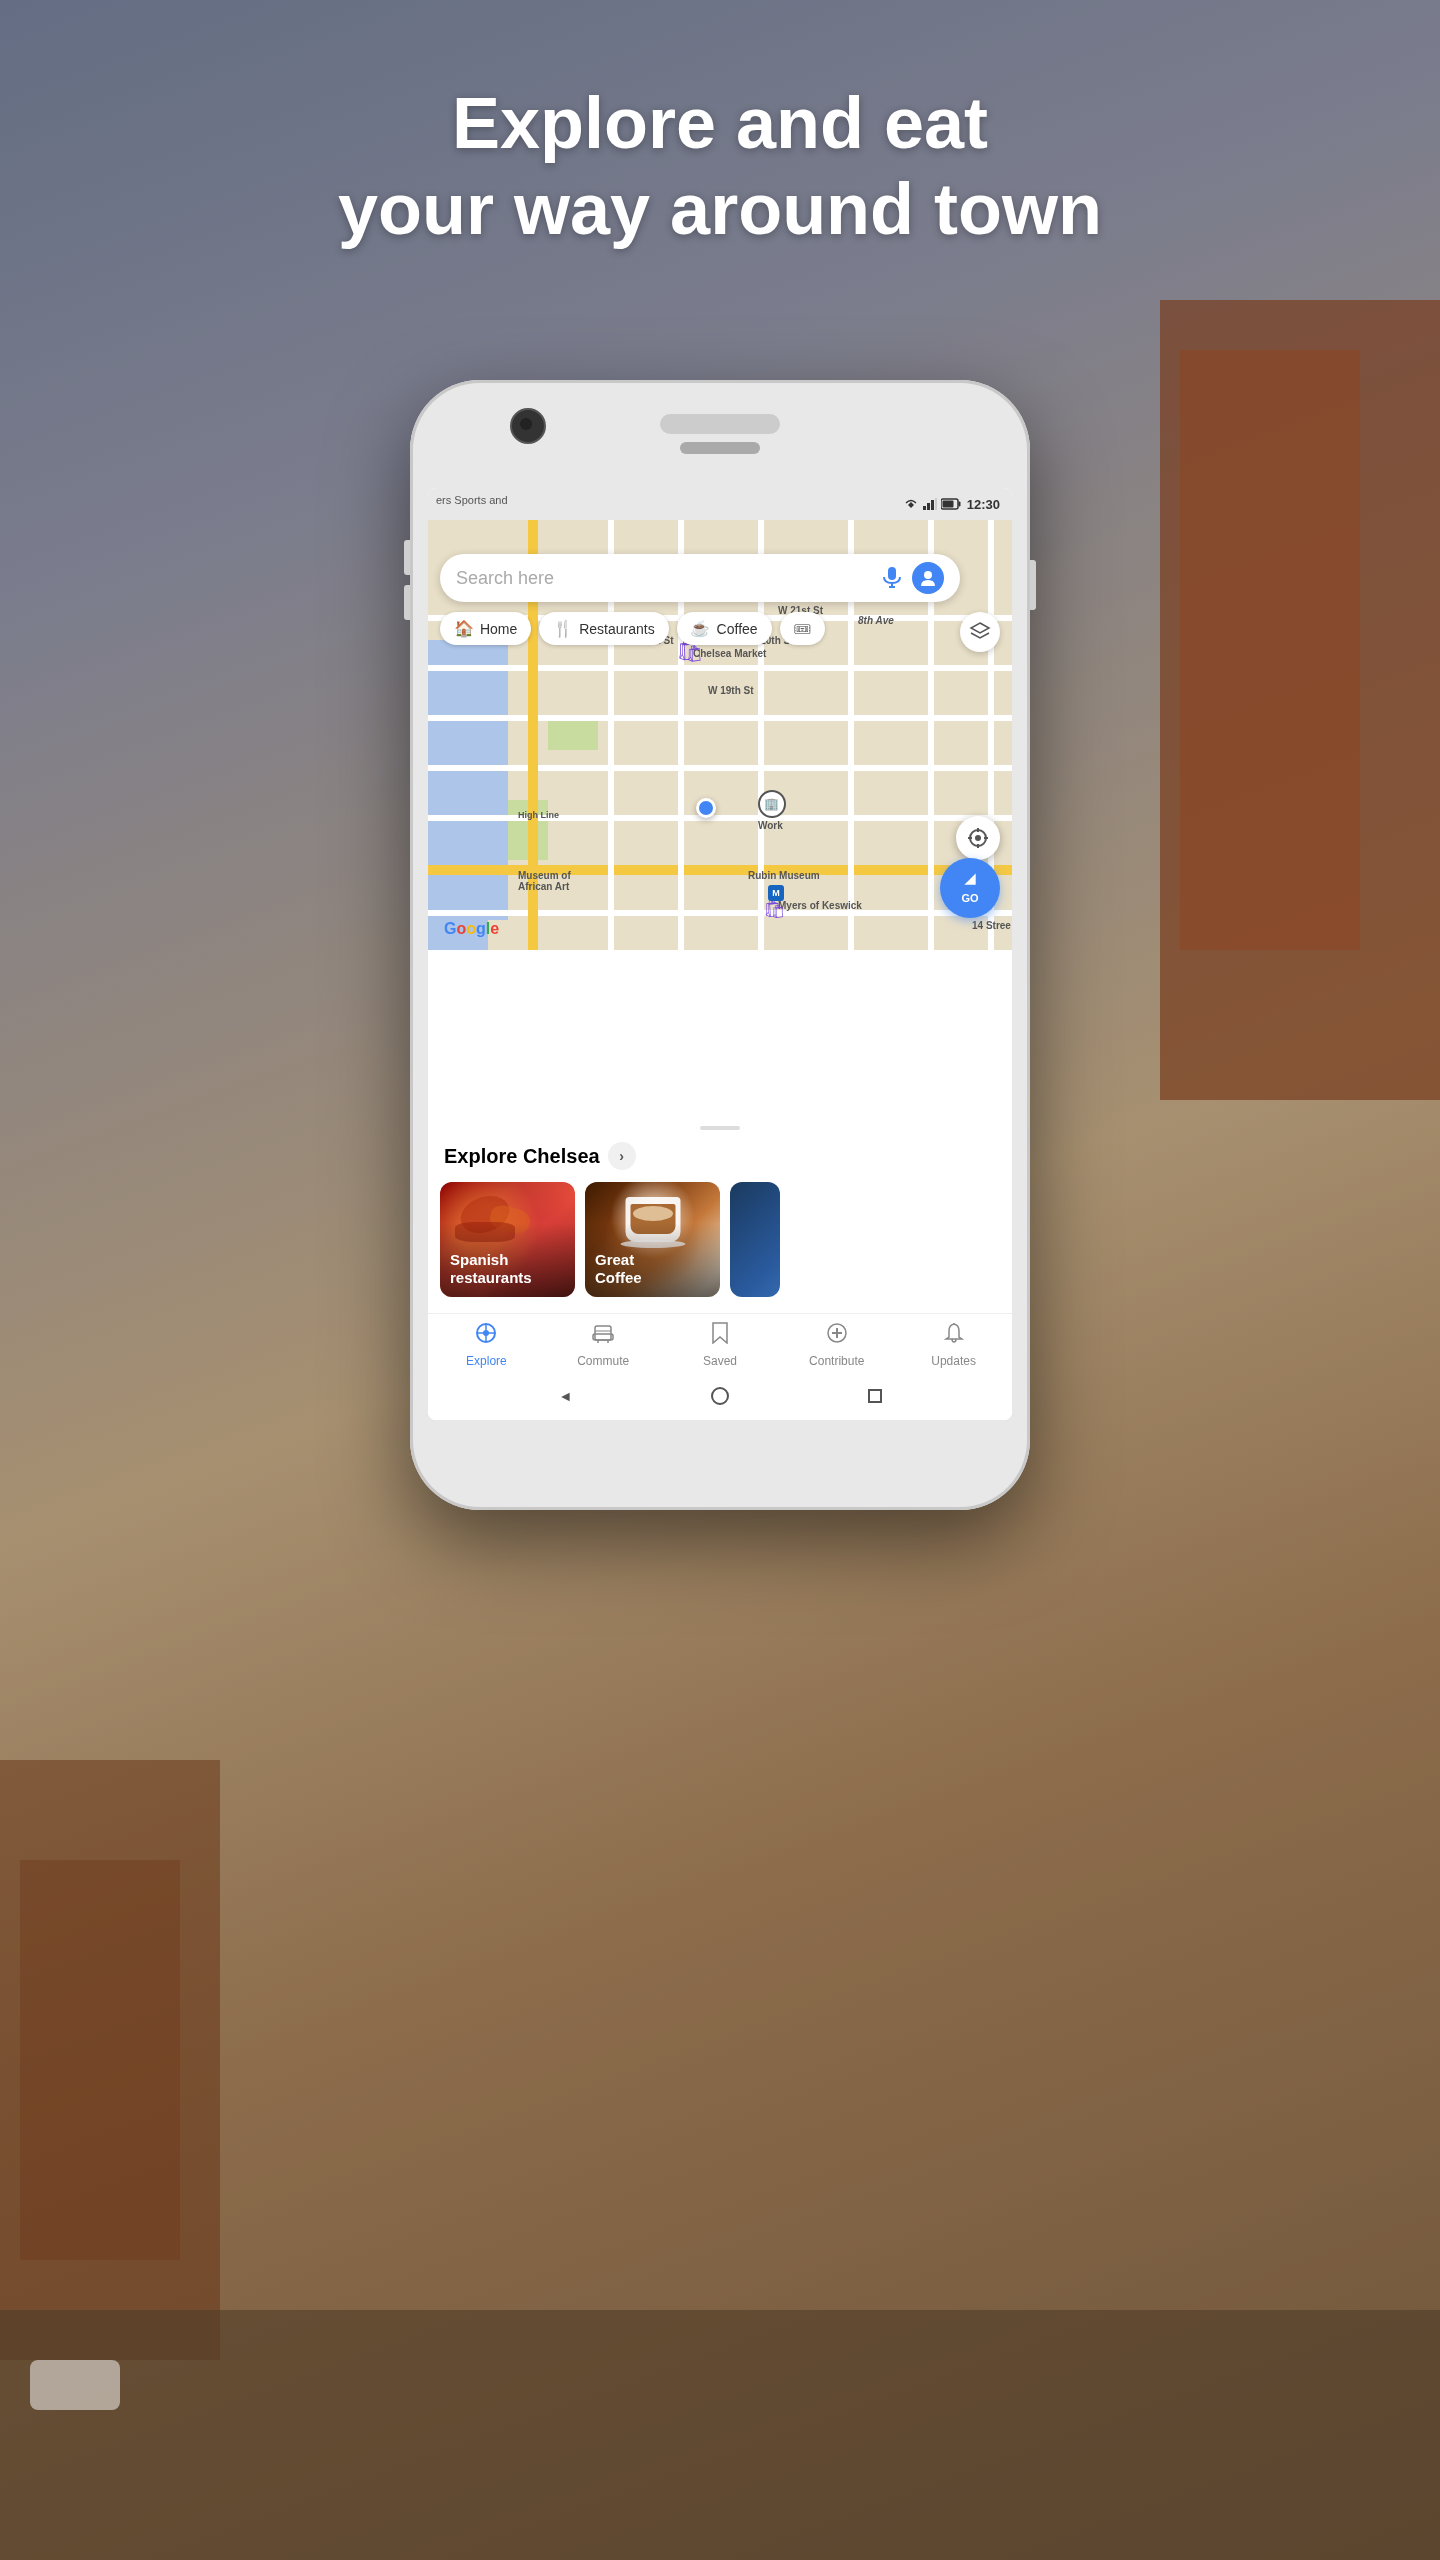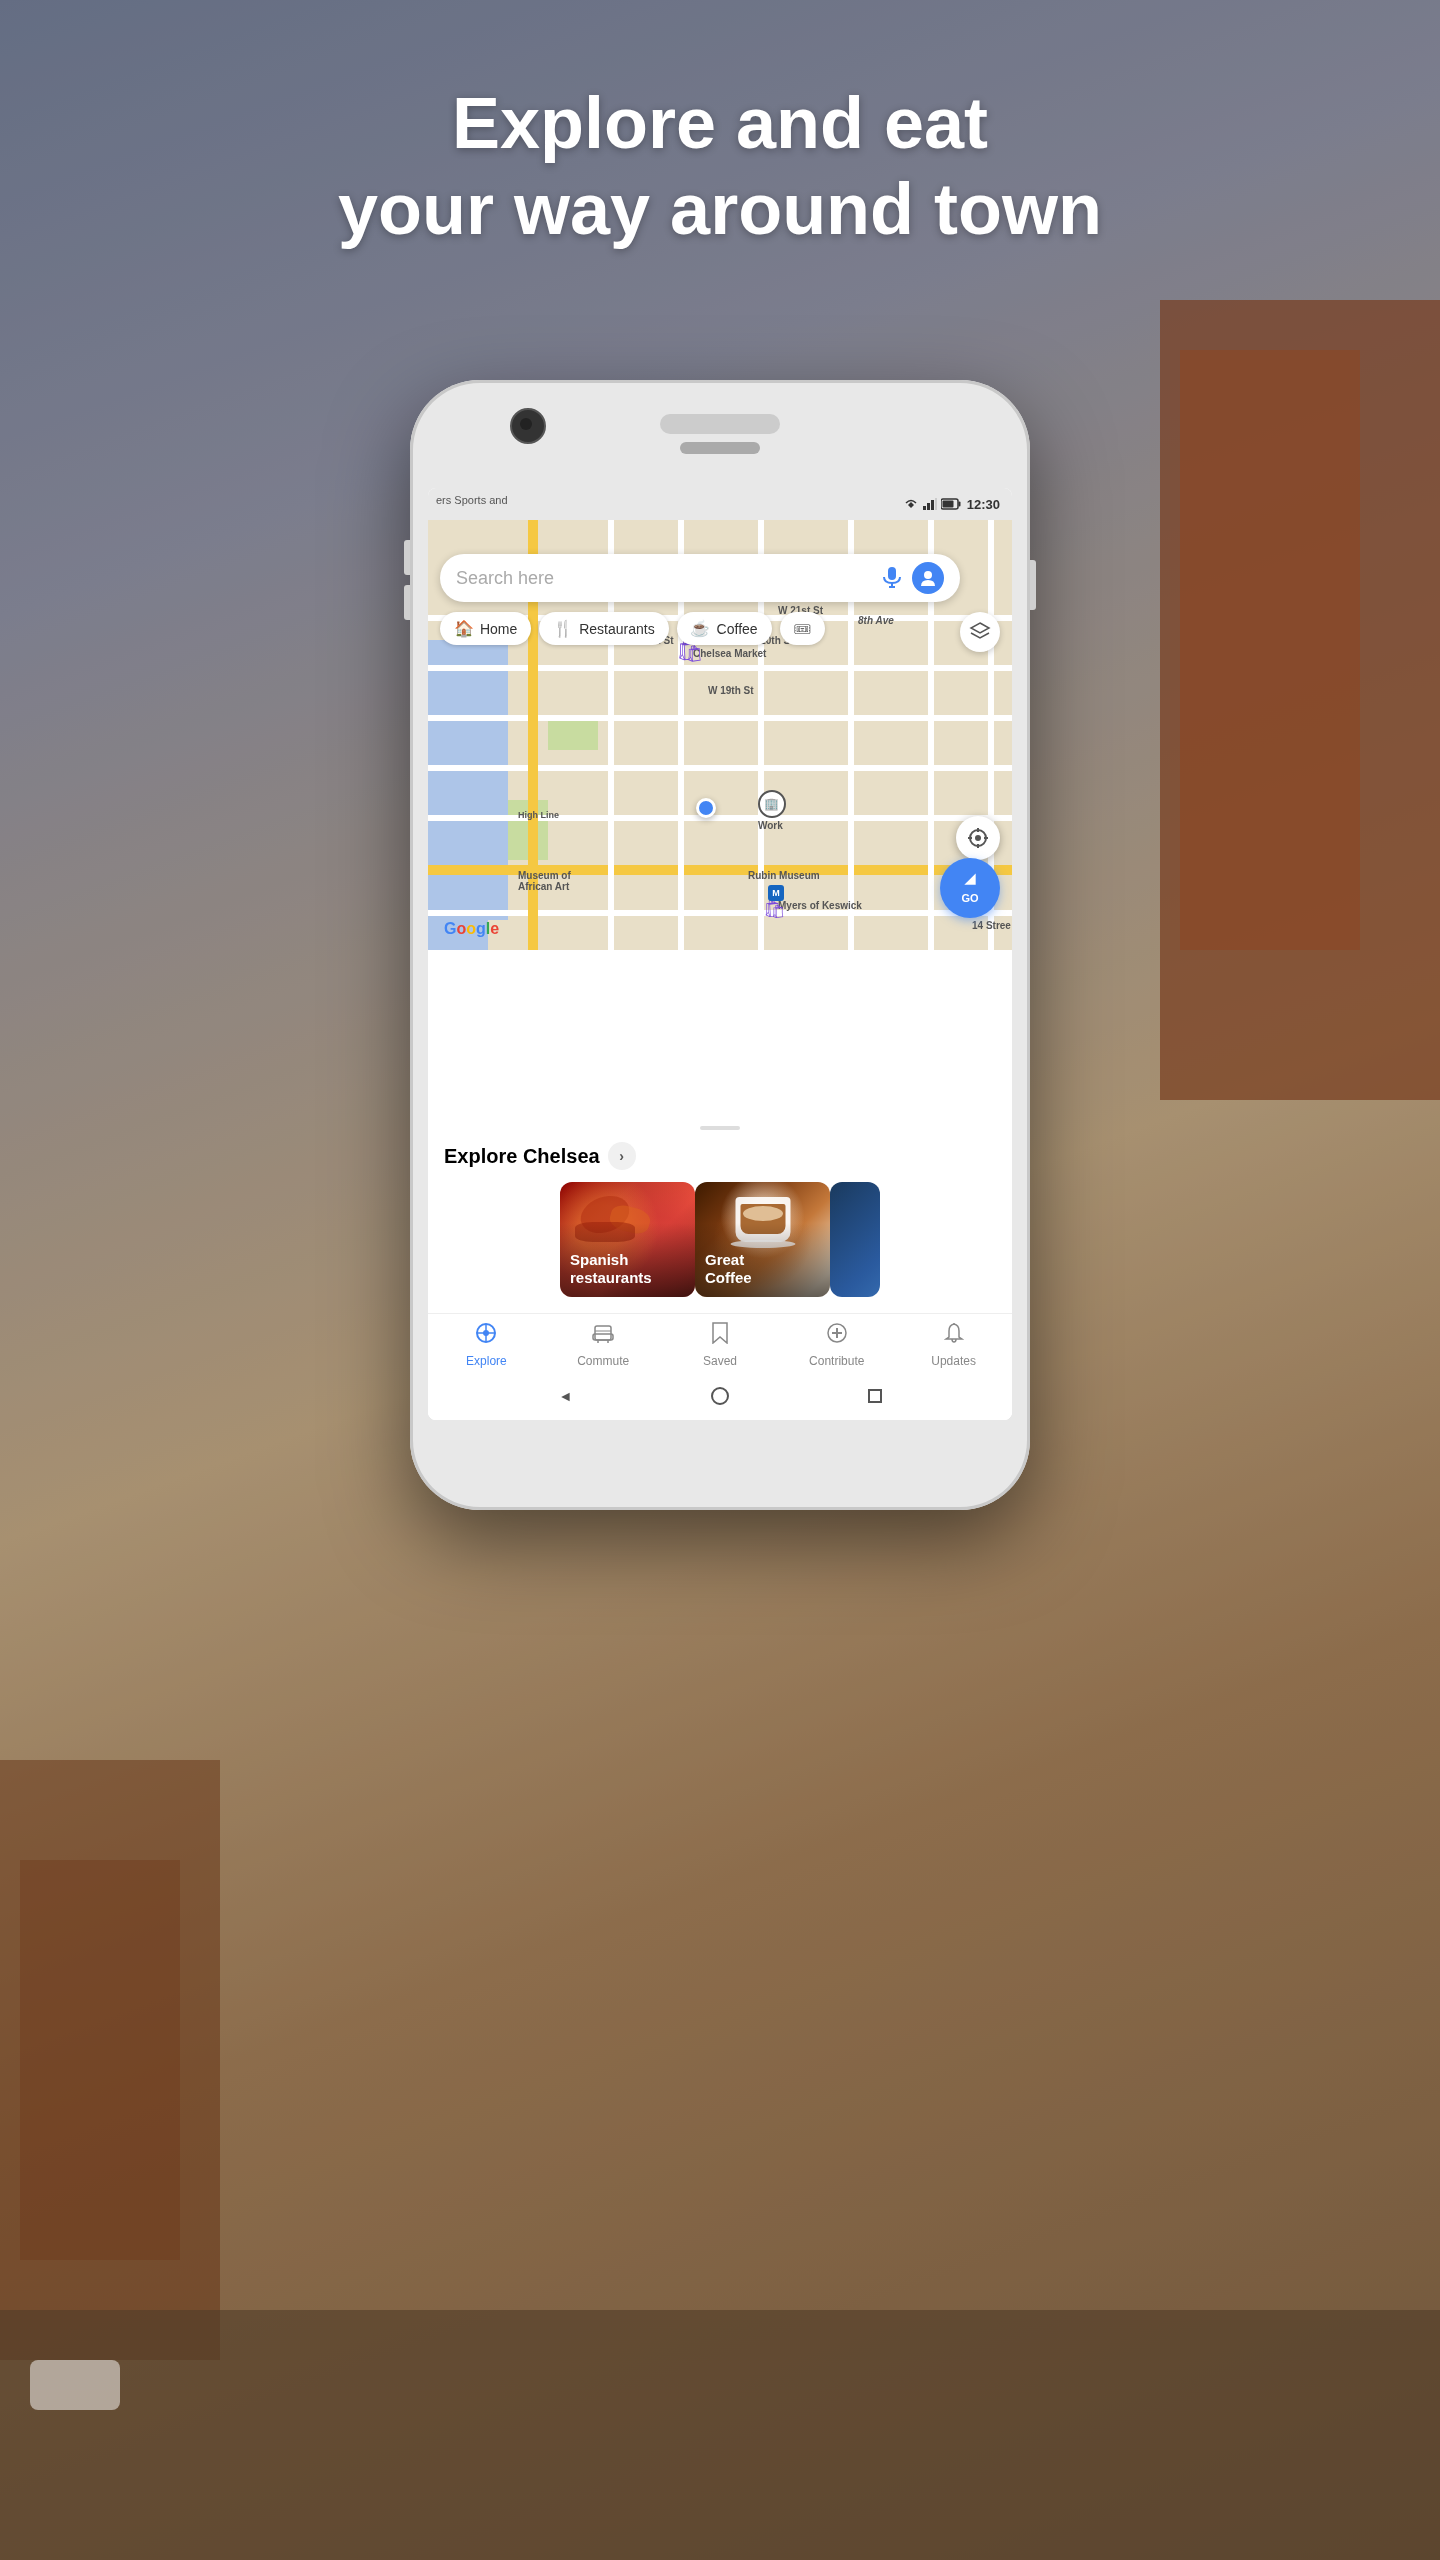--- a/index.html
+++ b/index.html
@@ -365,23 +365,23 @@
       display: flex;
       align-items: center;
       justify-content: center;
       margin-left: 8px;
       font-size: 14px;
       color: #555;
     }
 
     .cards-row {
       display: flex;
+      gap: 10px;
       padding: 0 12px 16px;
       overflow: hidden;
-      justify-content: center;
     }
 
     .place-card {
       width: 135px;
       height: 115px;
       border-radius: 12px;
       overflow: hidden;
       position: relative;
       flex-shrink: 0;
     }

